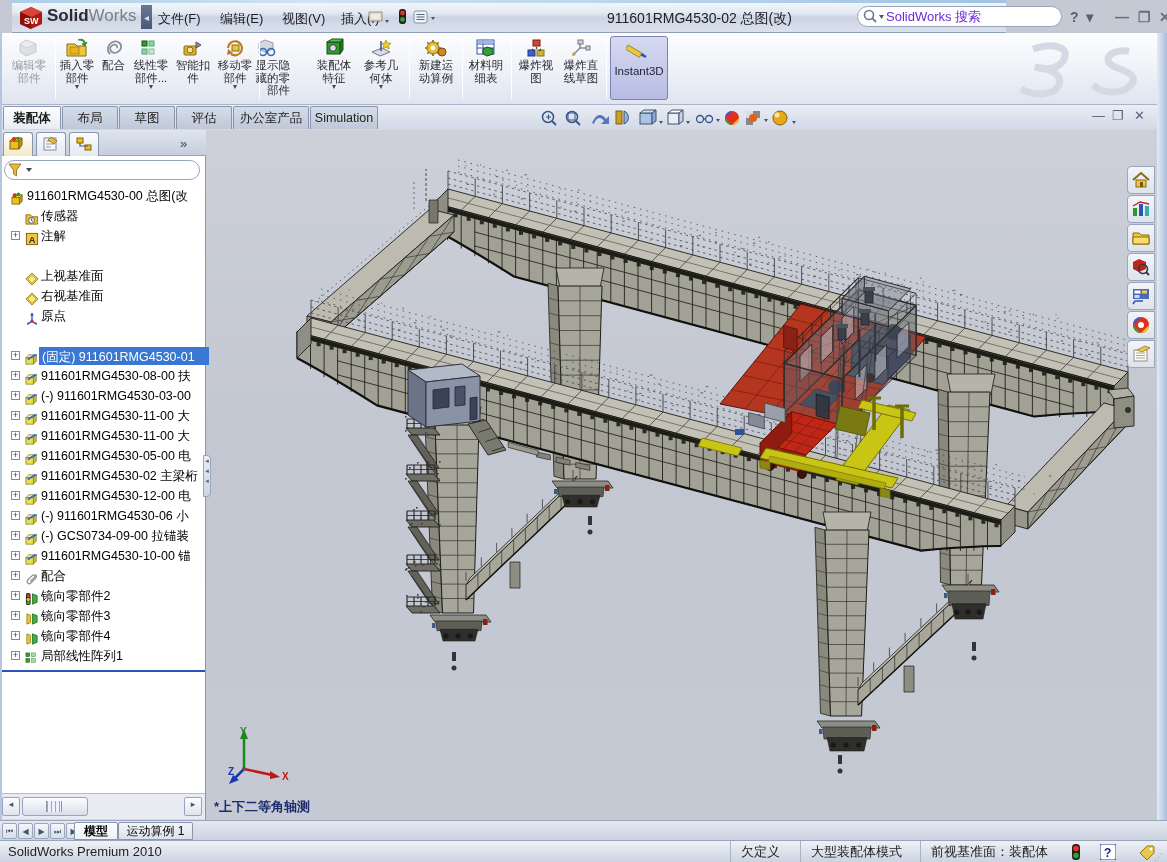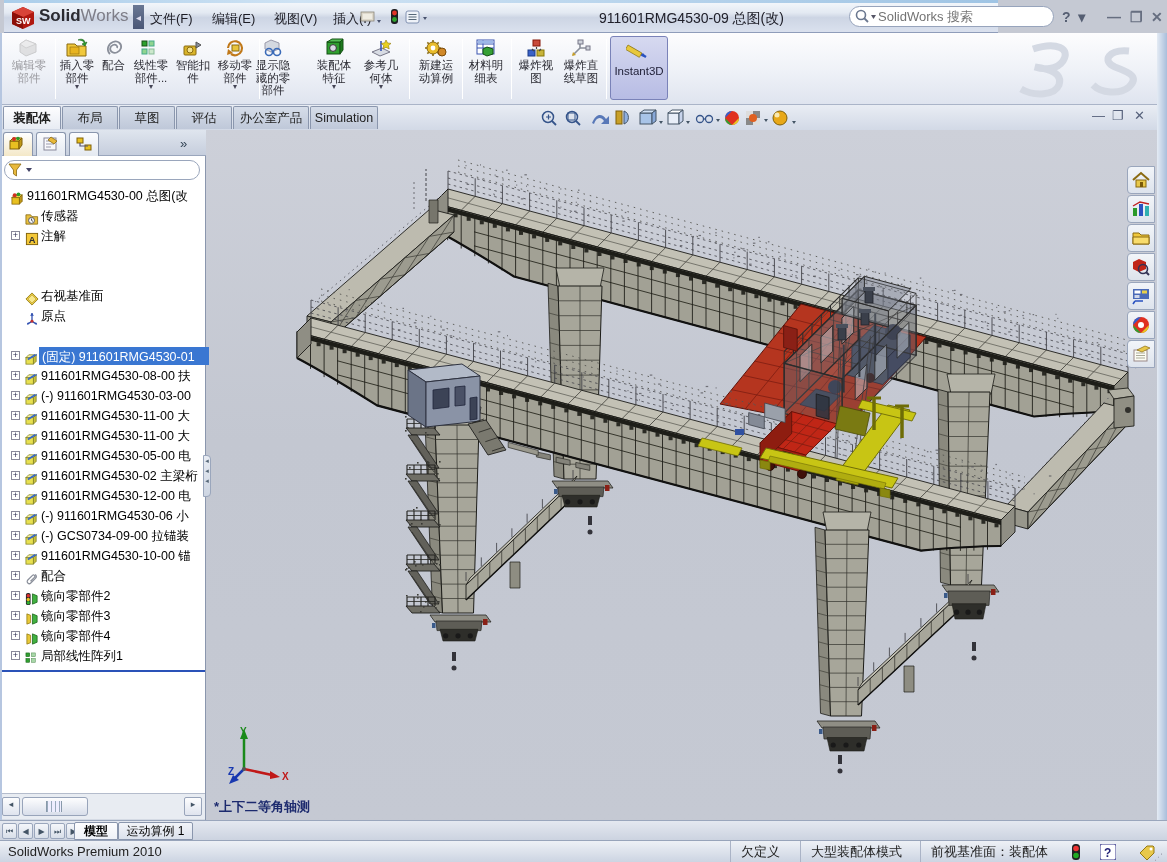--- a/index.html
+++ b/index.html
@@ -1,25 +1,25 @@
 <!DOCTYPE html>
 <html><head><meta charset="utf-8"><style>
 *{margin:0;padding:0;box-sizing:border-box;font-family:"Liberation Sans",sans-serif}
 body{width:1167px;height:862px;position:relative;overflow:hidden;background:#c5c9d3}
 .abs{position:absolute}
 
-#title{left:4px;top:0;width:994px;height:33px;background:linear-gradient(#f7fafd 0%,#e3e9f2 40%,#cdd5e4 55%,#dae1ee 100%);border-bottom:1px solid #8f9dba}
+#title{left:12px;top:0;width:994px;height:33px;background:linear-gradient(#f7fafd 0%,#e3e9f2 40%,#cdd5e4 55%,#dae1ee 100%);border-bottom:1px solid #8f9dba}
 #title:before{content:"";position:absolute;left:0;top:0;width:100%;height:3px;background:linear-gradient(90deg,#aacdea,#cfe3f4 30%,#9fc4e4)}
 #logo{left:7px;top:6px;width:24px;height:24px}
 #swtext{left:35px;top:6px;font-size:17px;letter-spacing:0px;color:#2b2b31;font-weight:bold}
 #swtext span{color:#7e7e88;font-weight:normal}
 #menusep{left:129px;top:5px;width:11px;height:24px;background:linear-gradient(#6a7894,#4a5776);color:#dde;font-size:10px;text-align:center;line-height:25px}
 .menu{top:10px;font-size:13px;color:#1c1c24}
 #doctitle{left:595px;top:10px;font-size:14px;color:#20202a}
-#search{left:845px;top:6px;width:205px;height:21px;background:#fff;border:1px solid #97a4bc;border-radius:11px;font-size:13px;color:#737373;line-height:19px;padding-left:28px}
+#search{left:845px;top:6px;width:205px;height:21px;background:#fff;border:1px solid #97a4bc;border-radius:11px;font-size:13px;color:#6d28d9;line-height:19px;padding-left:28px}
 .winbtn{top:9px;font-size:14px;color:#666e80;font-weight:bold}
 
 #toolbar{left:0;top:33px;width:1167px;height:72px;background:linear-gradient(#fdfdfe,#eef1f7 55%,#dfe4ef);border-bottom:1px solid #aab4c8}
 .tbtn{position:absolute;top:3px;height:66px;text-align:center;font-size:11.5px;line-height:12.5px;color:#2c2c34}
 .tbtn .ic{display:block;margin:2px auto 1px}
 .tsep{position:absolute;top:6px;width:1px;height:60px;background:#b9c1d2;border-right:1px solid #fff}
 #i3d{position:absolute;left:610px;top:3px;width:58px;height:64px;background:linear-gradient(#d6d9f0,#b7bce4);border:1px solid #7a82b8;border-radius:3px;text-align:center;font-size:11.5px;color:#22223a;padding-top:6px}
 #dslogo{position:absolute;left:1005px;top:0px;width:150px;height:70px}
 
 #tabrow{left:0;top:105px;width:1167px;height:25px;background:linear-gradient(#e9edf4,#d2d9e6)}
@@ -63,21 +63,21 @@
   <rect x="1" y="4" width="13" height="9" fill="#ded9cc" stroke="#8a8578" stroke-width="0.8"></rect>
   <rect x="3" y="6" width="9" height="5" fill="#efece2"></rect>
   <path d="M17 12 l4 0 -2 3 z" fill="#49536e"></path>
   <rect x="31" y="1" width="7" height="15" rx="3" fill="#1e1e22"></rect>
   <circle cx="34.5" cy="5" r="2.4" fill="#e23327"></circle>
       <circle cx="34.5" cy="11.5" r="2.4" fill="#2fa32f"></circle>
   <rect x="46" y="3" width="13" height="12" rx="2" fill="#eef2f8" stroke="#7788aa" stroke-width="0.9"></rect>
   <path d="M48.5 6.5 h8 M48.5 9 h8 M48.5 11.5 h8" stroke="#567" stroke-width="1"></path>
   <path d="M63 9 l4 0 -2 3 z" fill="#49536e"></path>
  </svg>
- <div id="doctitle" class="abs">911601RMG4530-09 总图(改)</div>
+ <div id="doctitle" class="abs">911601RMG4530-02 总图(改)</div>
  <div id="search" class="abs">SolidWorks 搜索</div>
  <svg class="abs" style="left:851px;top:9px" width="24" height="15" viewBox="0 0 24 15">
   <circle cx="6" cy="6" r="4.5" fill="none" stroke="#6b7890" stroke-width="1.6"></circle>
   <line x1="9" y1="9" x2="13" y2="13" stroke="#6b7890" stroke-width="1.8"></line>
   <path d="M16 6 l5 0 -2.5 4 z" fill="#556"></path>
  </svg>
  <div class="winbtn abs" style="left:1058px;color:#555e72">?&nbsp;&nbsp;▾</div>
  <div class="winbtn abs" style="left:1103px">—</div>
  <div class="winbtn abs" style="left:1126px">❐</div>
  <div class="winbtn abs" style="left:1147px">✕</div>
@@ -105,21 +105,21 @@
     <div class="tbtn" style="left:173px;width:40px;"><span><svg class="ic" width="22" height="20" viewBox="0 0 22 20">
           <rect x="2" y="8" width="12" height="9" rx="1" fill="#d9b429" stroke="#8a6a10"></rect>
           <circle cx="8" cy="12" r="3" fill="#f4e28a" stroke="#8a6a10"></circle>
           <path d="M14 4 l5 3 -5 3 z" fill="#888e99" stroke="#555"></path>
         </svg></span>智能扣<br>件</div>
     <div class="tbtn" style="left:214px;width:42px;"><span><svg class="ic" width="22" height="20" viewBox="0 0 22 20">
           <path d="M4 10 a7 7 0 1 1 3 6" fill="none" stroke="#c07818" stroke-width="2.2"></path>
           <path d="M3 17 l1 -6 5 4 z" fill="#c07818"></path>
           <rect x="8" y="7" width="7" height="6" fill="#e8c43c" stroke="#8a6a10"></rect>
         </svg></span>移动零<br>部件<div style="font-size:8px;color:#445;line-height:6px">▾</div></div>
-    <div class="tbtn" style="left:250px;width:46px;"><span><svg class="ic" width="24" height="20" viewBox="0 0 24 20">
+    <div class="tbtn" style="left:244px;width:46px;text-align:right;"><span><svg class="ic" width="24" height="20" viewBox="0 0 24 20">
           <polygon points="10,2 18,5 18,11 10,14 4,11 4,5" fill="#d4d8e0" stroke="#99a"></polygon>
           <circle cx="8" cy="14" r="3.5" fill="none" stroke="#3a6ab8" stroke-width="1.6"></circle>
           <circle cx="16" cy="14" r="3.5" fill="none" stroke="#3a6ab8" stroke-width="1.6"></circle>
           <path d="M11.5 14 h1" stroke="#3a6ab8" stroke-width="1.4"></path>
         </svg></span>显示隐<br>藏的零<br>部件</div>
     <div class="tbtn" style="left:312px;width:44px;"><span><svg class="ic" width="22" height="20" viewBox="0 0 22 20">
           <rect x="4" y="4" width="13" height="12" fill="#2f9e2f" stroke="#145014"></rect>
           <polygon points="4,4 9,1 20,1 17,4" fill="#55c055" stroke="#145014"></polygon>
           <polygon points="17,4 20,1 20,12 17,16" fill="#1d7a1d" stroke="#145014"></polygon>
           <circle cx="10" cy="10" r="3.4" fill="#d9d9e4" stroke="#333"></circle>
@@ -1331,20 +1331,29 @@
       <div class="ti" style="top:96px">
         <div class="ex" style="left:11px">+</div>
         <div class="ico" style="left:25px;top:3px;position:absolute;left:25px">
           <svg class="ico" width="15" height="15" viewBox="0 0 15 15">
             <rect x="1.5" y="1.5" width="12" height="12" fill="#f4c838" stroke="#806008"></rect>
             <text x="4" y="11.5" font-size="10" font-weight="bold" fill="#303030">A</text>
           </svg>
         </div>
         <span style="position:absolute;left:41px">注解</span>
       </div>
+      <div class="ti" style="top:136px">
+        <div class="ico" style="left:25px;top:3px;position:absolute;left:25px">
+          <svg class="ico" width="15" height="15" viewBox="0 0 15 15">
+            <polygon points="7.5,1 14,7.5 7.5,14 1,7.5" fill="#f0d048" stroke="#907810" stroke-width="0.9"></polygon>
+            <polygon points="7.5,3 12,7.5 7.5,12 3,7.5" fill="#f8e88c" stroke="#b09018" stroke-width="0.7"></polygon>
+          </svg>
+        </div>
+        <span style="position:absolute;left:41px">上视基准面</span>
+      </div>
       <div class="ti" style="top:176px">
         <div class="ico" style="left:25px;top:3px;position:absolute;left:25px">
           <svg class="ico" width="15" height="15" viewBox="0 0 15 15">
             <path d="M7.5 1 v9 M7.5 10 l-5 3 M7.5 10 l5 3" stroke="#3050b0" stroke-width="1.4" fill="none"></path>
             <path d="M7.5 1 l-2 3 h4 z" fill="#3050b0"></path>
             <path d="M2 13.5 l2.8 -0.6 -1.6 -2 z" fill="#3050b0"></path>
             <path d="M13 13.5 l-2.8 -0.6 1.6 -2 z" fill="#3050b0"></path>
             <circle cx="7.5" cy="10" r="1.6" fill="#c03030"></circle>
           </svg>
         </div>

